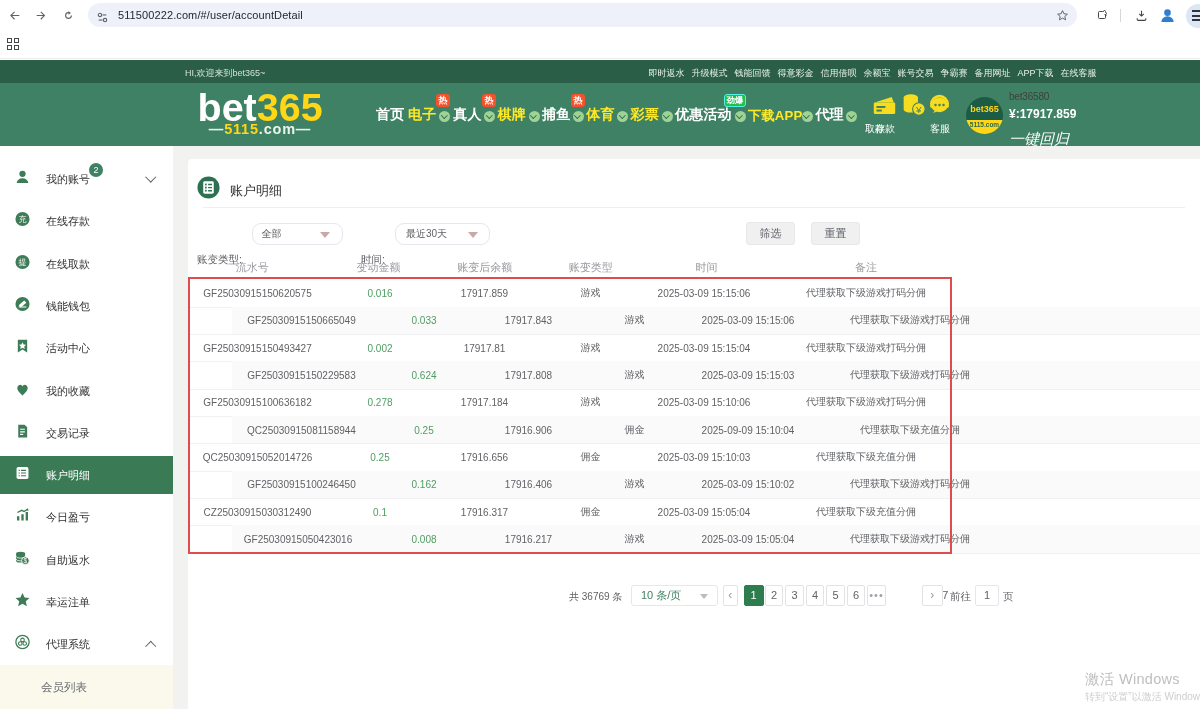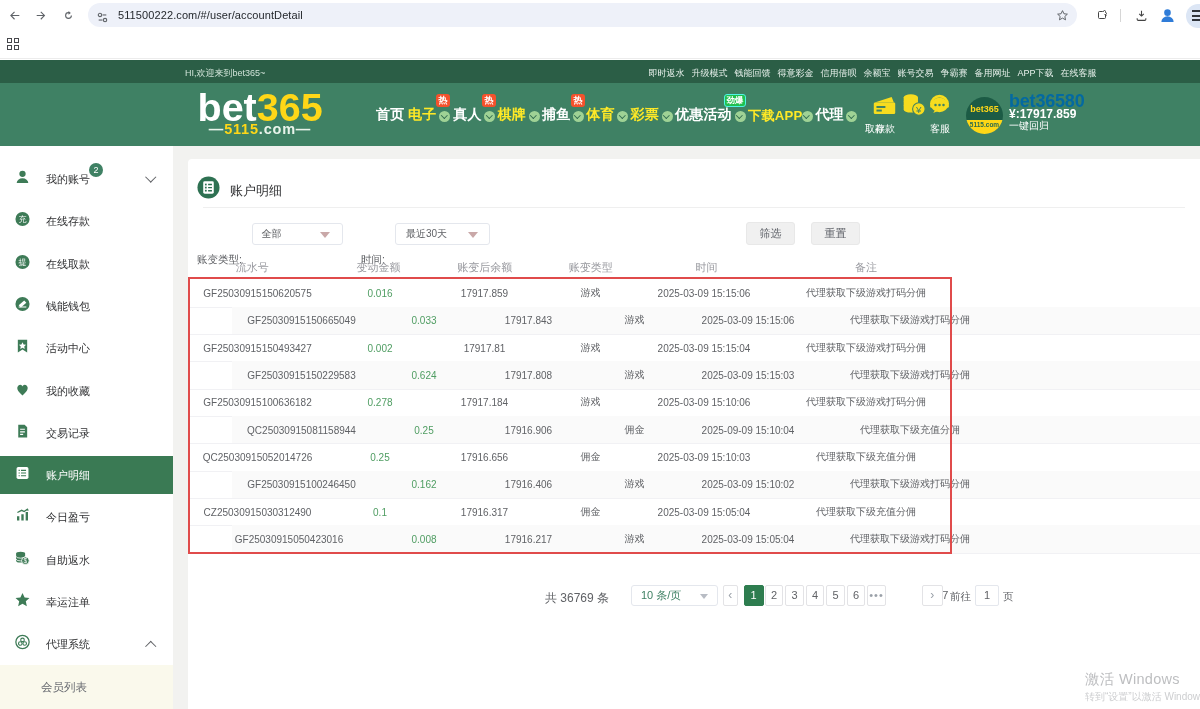--- a/index.html
+++ b/index.html
@@ -23,40 +23,40 @@
   #logo .l1 b { color:#ffd717; }
   #logo .l2 { font-size:14.5px; font-weight:bold; color:#e8f3ea; line-height:14px; letter-spacing:0.8px; margin-top:-5px;}
   #logo .l2 b { color:#ffd717; }
   #nav span { font-size:14px; font-weight:bold; color:#fff; letter-spacing:0.2px; }
   #nav .y { color:#ffe926; }
   .circ { display:inline-block; width:11px; height:11px; border-radius:50%; background:#9fd295; }
   .circ:after { content:""; position:absolute; left:2.6px; top:2.6px; width:3.6px; height:3.6px; border-right:1.6px solid #2f6b4f; border-bottom:1.6px solid #2f6b4f; transform:rotate(45deg); }
   .hot { position:absolute; top:-13px; width:14px; height:13px; background:#f4512c; border-radius:3px; color:#fff; font-size:9px; font-weight:bold; text-align:center; line-height:13px; }
   #jinbao { left:724px; top:93.5px; width:22px; height:13px; background:#1fbf4e; border:1px solid #4ff3e4; border-radius:3px; color:#fff; font-size:8.5px; font-weight:bold; text-align:center; line-height:11px; }
   .hlabel { font-size:10px; color:#fff; text-align:center; }
-  #acct1 { left:1009px; top:91px; font-size:18px; font-weight:bold; color:#0369a1; letter-spacing:-0.2px; }
+  #acct1 { left:1009px; top:91px; font-size:10px; font-weight:normal; color:#404040; letter-spacing:-0.2px; }
   #acct2 { left:1009px; top:107px; font-size:12px; font-weight:bold; color:#fff; }
-  #acct3 { left:1009px; top:119px; font-size:10px; color:#fff; }
+  #acct3 { left:1009px; top:130px; font-size:15px; color:#fff;font-style:italic; }
   
   #mainbg { left:173px; top:146px; width:1027px; height:563px; background:#f2f2f0; }
   #card { left:188px; top:158.5px; width:1012px; height:551px; background:#fff; border-top-left-radius:4px; }
   #sidebar { left:0; top:146px; width:173px; height:563px; background:#fff; }
   .sitem { position:absolute; left:0; width:173px; height:42px; }
   .sitem .txt { position:absolute; left:46px; top:50%; transform:translateY(-50%); font-size:11px; color:#303133; }
   .sitem svg { position:absolute; left:14px; top:calc(50% - 2px); transform:translateY(-50%); width:17px; height:17px; }
   .chev { position:absolute; left:147px; top:50%; width:7.5px; height:7.5px; margin-top:-6px; border-right:1.6px solid #606266; border-bottom:1.6px solid #606266; }
   .chev.down { transform:rotate(45deg); }
   .chev.up { transform:rotate(-135deg); margin-top:-1px; }
   #badge2 { left:89px; top:162.5px; width:14px; height:14px; border-radius:50%; background:#3f8164; color:#fff; font-size:9px; text-align:center; line-height:14px; }
   
   #pghead-ic { left:197px; top:178px; }
   #pghead-tx { left:230px; top:182px; font-size:13px; color:#303133; }
   #pgline { left:203px; top:207px; width:982px; height:1px; background:#efefef; }
   .flabel { font-size:10.5px; color:#606266; top:229px;margin-top:24px; }
-  .selbox { top:223px; height:22px; background:#fff; border:1px solid #e4e7ed; border-radius:3px; font-size:10px; color:#606266; line-height:20px; }
+  .selbox { top:223px; height:22px; background:#fff; border:1px solid #e4e7ed; border-radius:9px; font-size:10px; color:#606266; line-height:20px; }
   .selarrow { position:absolute; width:0; height:0; border-left:5.5px solid transparent; border-right:5.5px solid transparent; border-top:6px solid #c9a8a8; top:8px; }
   .btn { top:222px; width:49px; height:23px; background:#f0f0f0; border:1px solid #e8e8e8; border-radius:3px; font-size:11px; color:#5c5f66; text-align:center; line-height:21px; }
   
   .th { top:259.5px; font-size:11px; color:#98999f; }
   .row { left:188px; width:1012px; height:27.3px; }
   .row.stripe { background:#fafafa;margin-left:44px; }
   .row .c { position:absolute; top:50%; transform:translate(-50%,-50%); font-size:10px; color:#606266; white-space:nowrap; }
   .row .c.g { color:#4f9d62;text-align:center; }
   .rowline { left:188px; width:1012px; height:1px; background:#f1f1f4; }
   #redbox { left:188px; top:277px; width:764px; height:277px; border:2px solid #e04b4b; }
@@ -390,33 +390,33 @@
 <div class="row abs" style="top:497.96px">
       <span class="c" style="left:69.5px">CZ25030915030312490</span>
       <span class="c g" style="left:192.0px">0.1</span>
       <span class="c" style="left:296.5px">17916.317</span>
       <span class="c" style="left:402.5px">佣金</span>
       <span class="c" style="left:516.0px">2025-03-09 15:05:04</span>
       <span class="c" style="left:678.0px">代理获取下级充值分佣</span>
     </div>
 <div class="rowline abs" style="top:525.28px"></div>
 <div class="row abs stripe" style="top:525.28px">
-      <span class="c" style="left:57px">GF25030915050423016</span>
+      <span class="c" style="left:66px">GF25030915050423016</span>
       <span class="c g" style="left:192.0px">0.008</span>
       <span class="c" style="left:296.5px">17916.217</span>
       <span class="c" style="left:402.5px">游戏</span>
       <span class="c" style="left:516.0px">2025-03-09 15:05:04</span>
       <span class="c" style="left:678.0px">代理获取下级游戏打码分佣</span>
     </div>
 <div class="rowline abs" style="top:552.6px"></div>
   </div>
 <div id="redbox" class="abs"></div>
 
 <div id="pagerow">
-    <div class="abs" style="top:590px;left:545px;font-size:12px;color:#606266">共 36769 条</div>
+    <div class="abs" style="top:590px;left:569px;font-size:10px;color:#606266">共 36769 条</div>
 <div class="pg pgbox abs" style="left:631px;width:87px;border-color:#e4e7ed;border-radius:3px;text-align:left;padding-left:9px;color:#3f8164">10 条/页<i class="selarrow" style="right:9px;top:8px;border-top-color:#b8bcc4;border-left-width:4.5px;border-right-width:4.5px;border-top-width:5px"></i></div>
 <div class="pg pgbox abs" style="left:722.5px;width:15.5px"><span style="font-size:12px;color:#9aa0a8">‹</span></div>
 <div id="pgact" class="pg pgbox abs" style="left:743.5px;width:20px">1</div>
 <div class="pg pgbox abs" style="left:764.8px;width:18.5px">2</div>
 <div class="pg pgbox abs" style="left:785.3px;width:18.5px">3</div>
 <div class="pg pgbox abs" style="left:805.8px;width:18.5px">4</div>
 <div class="pg pgbox abs" style="left:826.3px;width:18.5px">5</div>
 <div class="pg pgbox abs" style="left:846.8px;width:18.5px">6</div>
 <div class="pg pgbox abs" style="left:867.3px;width:18.5px"><span style="letter-spacing:1px;color:#9aa0a8">•••</span></div>
 <div class="pg pgbox abs" style="left:923px;width:19px">3677</div>

